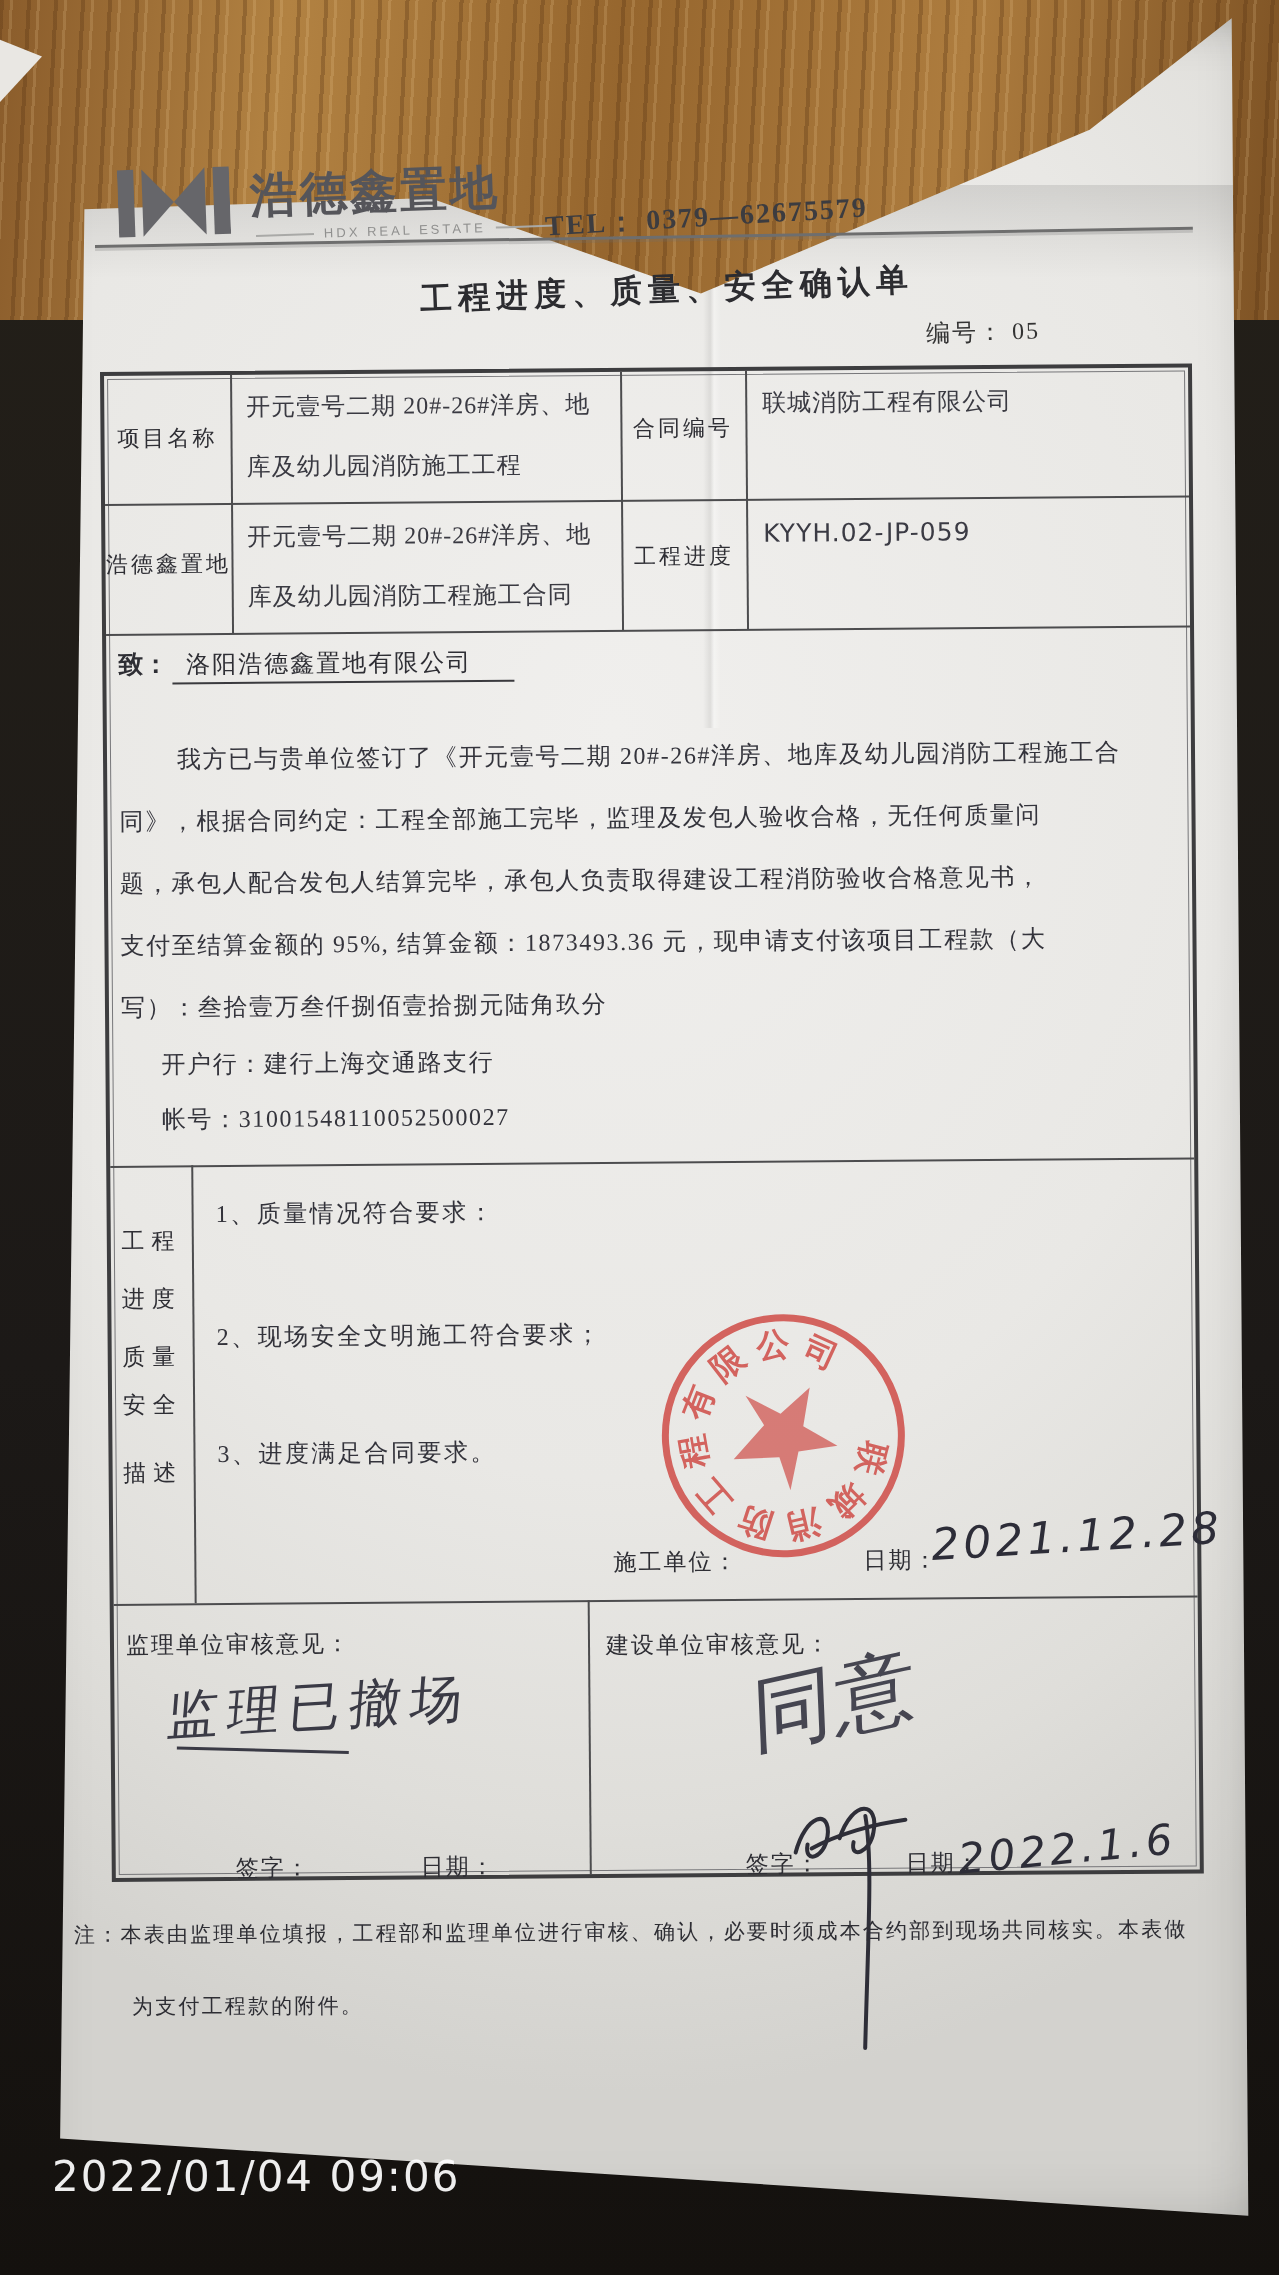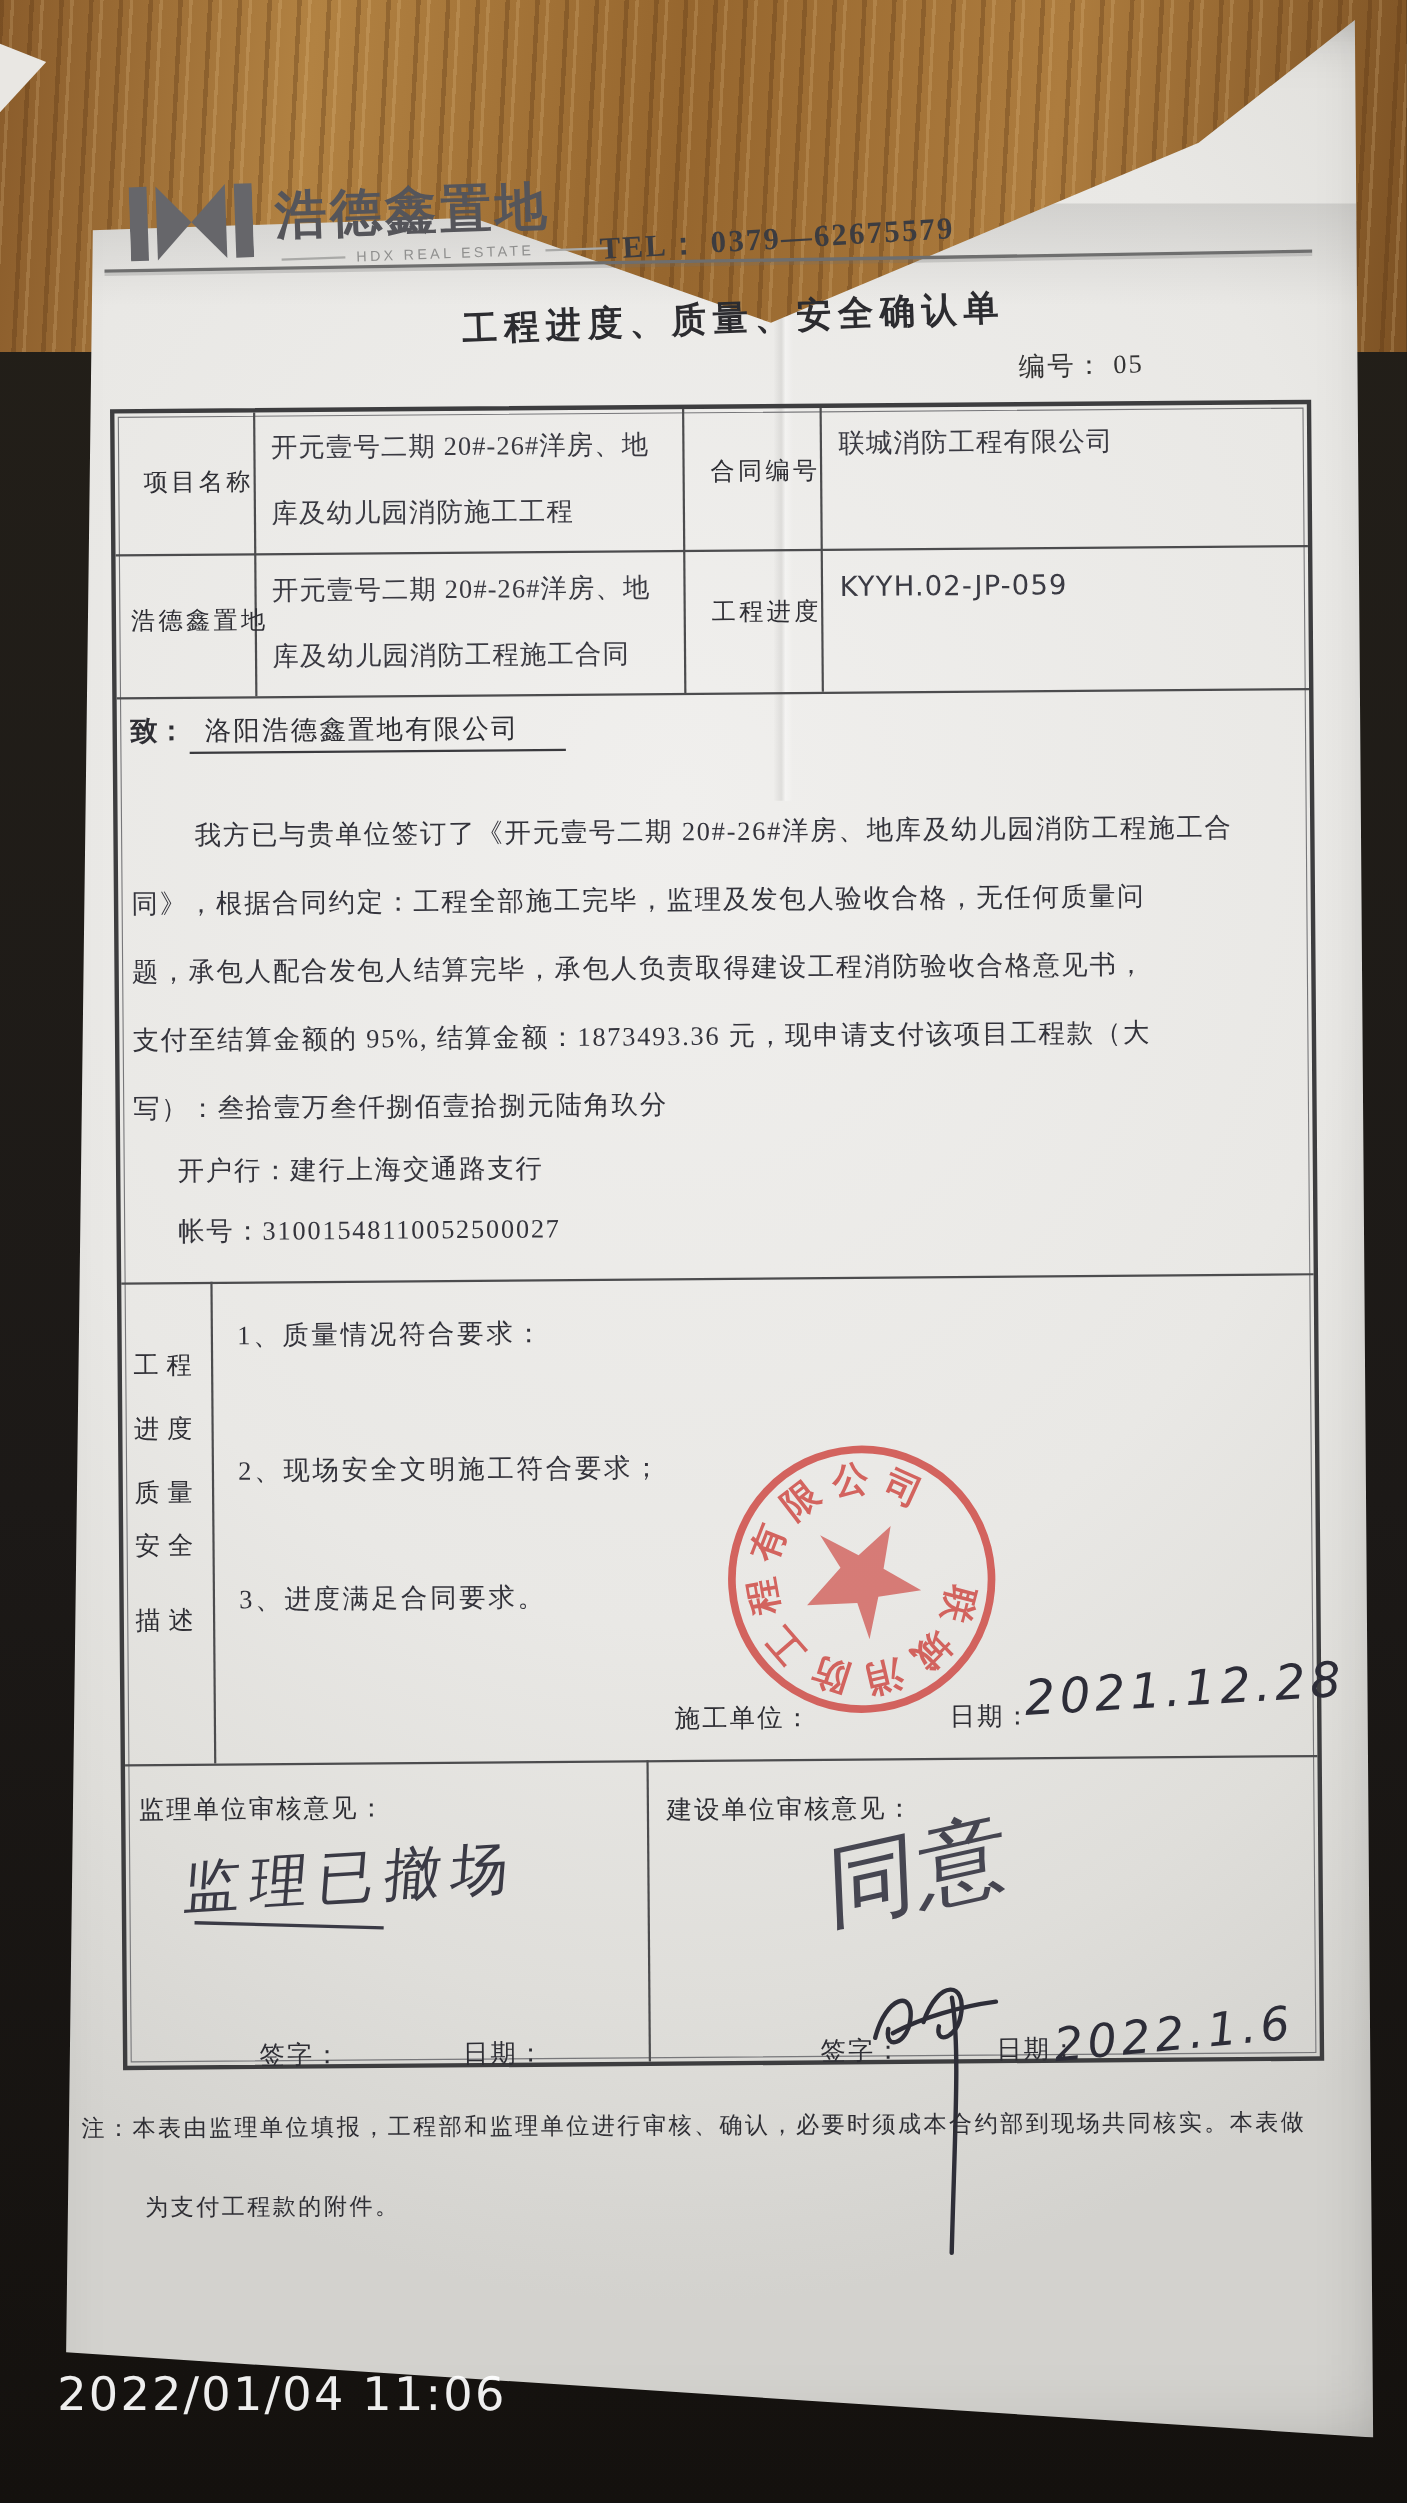--- a/index.html
+++ b/index.html
@@ -41,21 +41,21 @@
     transform:rotate(-2.3deg);}
   .doc-no{left:926px;top:316px;font-size:24px;letter-spacing:2px;color:#333;transform:rotate(-1.5deg);}
   
   .table{left:100px;top:372px;width:1084px;height:1502px;border:4px solid #3d3d3f;
     outline:1px solid #77777a;outline-offset:-8px;transform:rotate(-0.45deg);transform-origin:top left;}
   .row{position:absolute;left:0;width:100%;}
   .r1{top:0;height:128px;} .r2{top:128px;height:130px;}
   .r3{top:258px;height:532px;} .r4{top:790px;height:438px;} .r5{top:1228px;height:274px;}
   .hline{position:absolute;left:0;width:100%;height:2px;background:#4c4c4e;}
   .vline{position:absolute;top:0;width:2px;background:#4c4c4e;}
-  .cell-label{position:absolute;text-align:center;font-size:22px;letter-spacing:3px;color:#2e2e34;padding-left:13px;}
+  .cell-label{position:absolute;text-align:center;font-size:22px;letter-spacing:3px;color:#2e2e34;}
   .val{position:absolute;font-size:24px;color:#3a3a42;letter-spacing:1px;}
   .mono-val{font-family:"DejaVu Sans","Liberation Sans",sans-serif;font-size:25px;letter-spacing:1px;color:#3b3b44;}
   .to-label{font-weight:bold;font-size:25px;}
   .to-value{font-size:24px;border-bottom:2px solid #3a3a3e;padding:0 42px 5px 14px;letter-spacing:2px;}
   .pline{position:absolute;left:12px;width:1060px;font-size:24px;letter-spacing:1.6px;color:#34343c;white-space:nowrap;}
   .vpair{position:absolute;left:0;width:81px;text-align:center;font-size:23px;letter-spacing:7px;color:#2e2e34;}
   .item{position:absolute;left:105px;font-size:24px;letter-spacing:2.5px;color:#33333b;}
   .slabel{position:absolute;font-size:23px;letter-spacing:2px;color:#2e2e34;}
   .hand{font-family:"DejaVu Sans","Liberation Sans",sans-serif;color:#2d2d38;}
   .date-hand{position:absolute;font-size:44px;font-style:italic;letter-spacing:4px;transform:rotate(-3deg);}
@@ -202,14 +202,14 @@
         </svg>
         <div class="slabel" style="left:790px;top:250px">日期：</div>
         <div class="date-hand hand" style="left:842px;top:228px;font-size:42px;transform:rotate(-5deg)">2022.1.6</div>
       </div>
     </div>
 
     <div class="abs note" style="left:74px;top:1918px">注：本表由监理单位填报，工程部和监理单位进行审核、确认，必要时须成本合约部到现场共同核实。本表做</div>
     <div class="abs note" style="left:132px;top:1992px">为支付工程款的附件。</div>
   </div>
 
-  <div class="abs timestamp">2022/01/04 11:06</div>
+  <div class="abs timestamp">2022/01/04 09:06</div>
 </div>
 
 </body></html>

